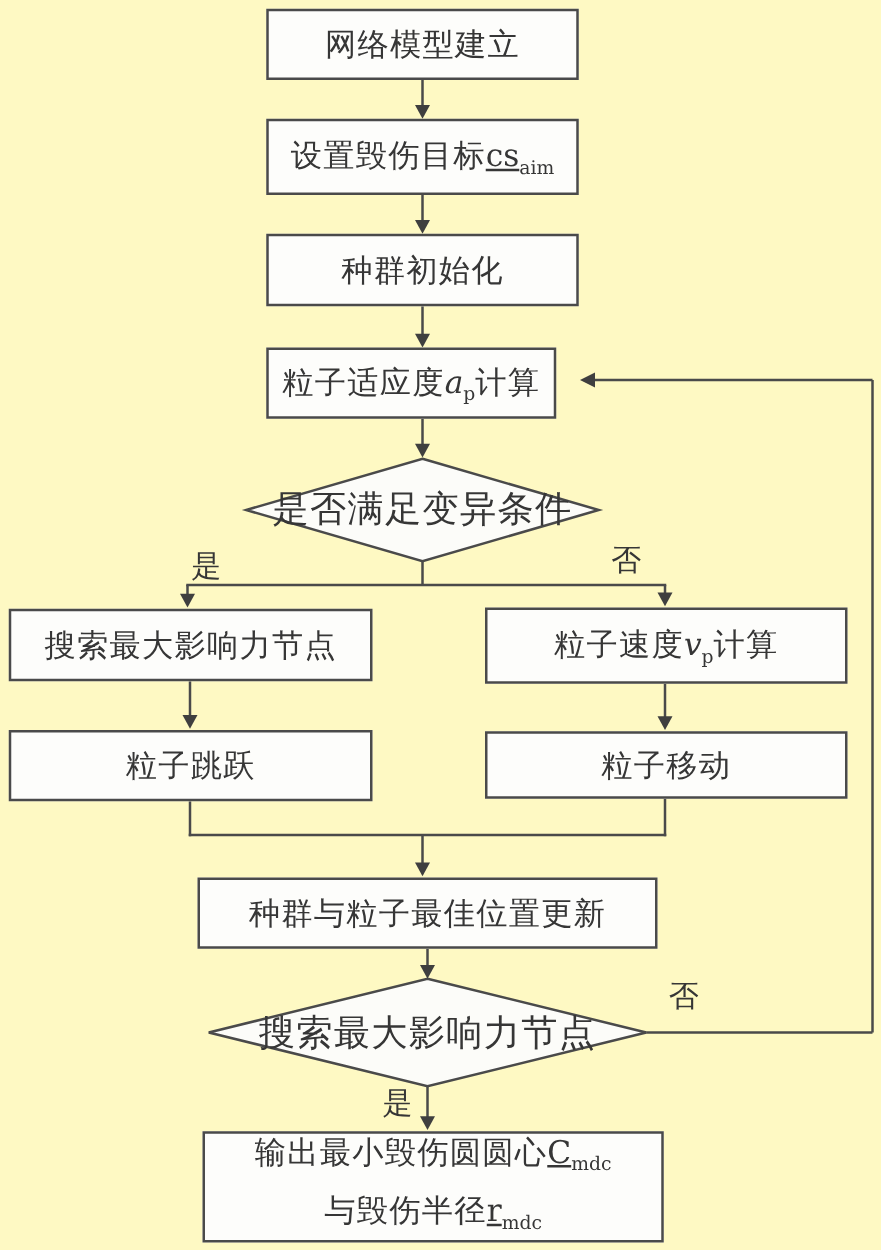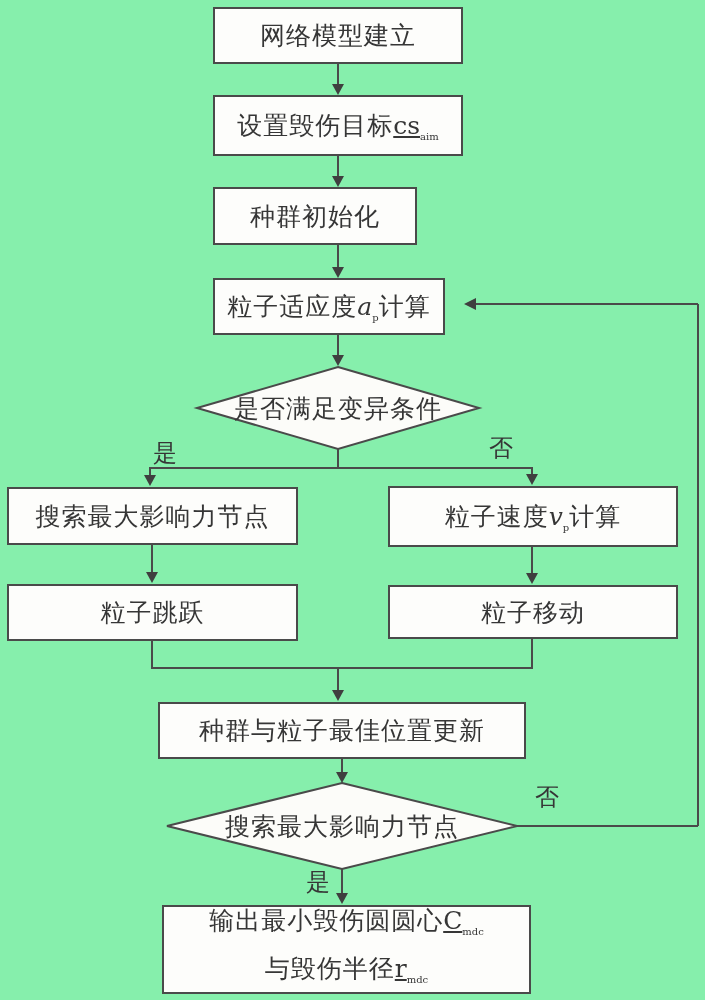--- a/index.html
+++ b/index.html
@@ -1,39 +1,39 @@
 <!DOCTYPE html>
 <html><head>
 <meta charset="utf-8">
 <style>
   * { margin:0; padding:0; box-sizing:border-box; }
   html,body { background:#ffffff; }
   #canvas {
     position:relative; width:705px; height:1000px;
-    background:#86efac; overflow:hidden;
+    background:#fef9c3; overflow:hidden;
     font-family:"DejaVu Serif","Liberation Serif",serif;
     color:#363636;
   }
   #connectors { position:absolute; left:0; top:0; }
   .box {
     position:absolute; border:2px solid #4a4a4a; background:#fdfdfb;
     display:flex; align-items:center; justify-content:center; text-align:center;
     font-size:25px; letter-spacing:1px; color:#363636;
   }
   .dlabel {
     position:absolute; display:flex; align-items:center; justify-content:center;
-    font-size:25px; letter-spacing:1px; color:#363636; white-space:nowrap;
+    font-size:29px; letter-spacing:1px; color:#363636; white-space:nowrap;
   }
   .blabel { position:absolute; font-size:24px; color:#363636; }
-  .sub { font-size:10px; letter-spacing:0; }
+  .sub { font-size:15px; letter-spacing:0; }
   .vit { font-style:italic; letter-spacing:0; }
   .vup { letter-spacing:0;text-decoration:underline; }
   .p-n1 { left:213px; top:7px;   width:250px; height:57px; }
   .p-n2 { left:213px; top:95px;  width:250px; height:61px; }
-  .p-n3 { left:213px; top:187px; width:204px; height:58px; }
+  .p-n3 { left:213px; top:187px; width:250px; height:58px; }
   .p-n4 { left:213px; top:278px; width:232px; height:57px; }
   .p-l1 { left:7px;   top:487px; width:291px; height:58px; }
   .p-l2 { left:7px;   top:584px; width:291px; height:57px; }
   .p-r1 { left:388px; top:486px; width:290px; height:61px; }
   .p-r2 { left:388px; top:585px; width:290px; height:54px; }
   .p-n5 { left:158px; top:702px; width:368px; height:57px; }
   .p-n6 { left:162px; top:905px; width:369px; height:89px; flex-direction:column; line-height:37px; }
   .p-d1 { left:198px; top:394px; width:280px; height:28px; }
   .p-d2 { left:177px; top:813px; width:330px; height:27px; }
   .p-yes1 { left:153px; top:437px; }

